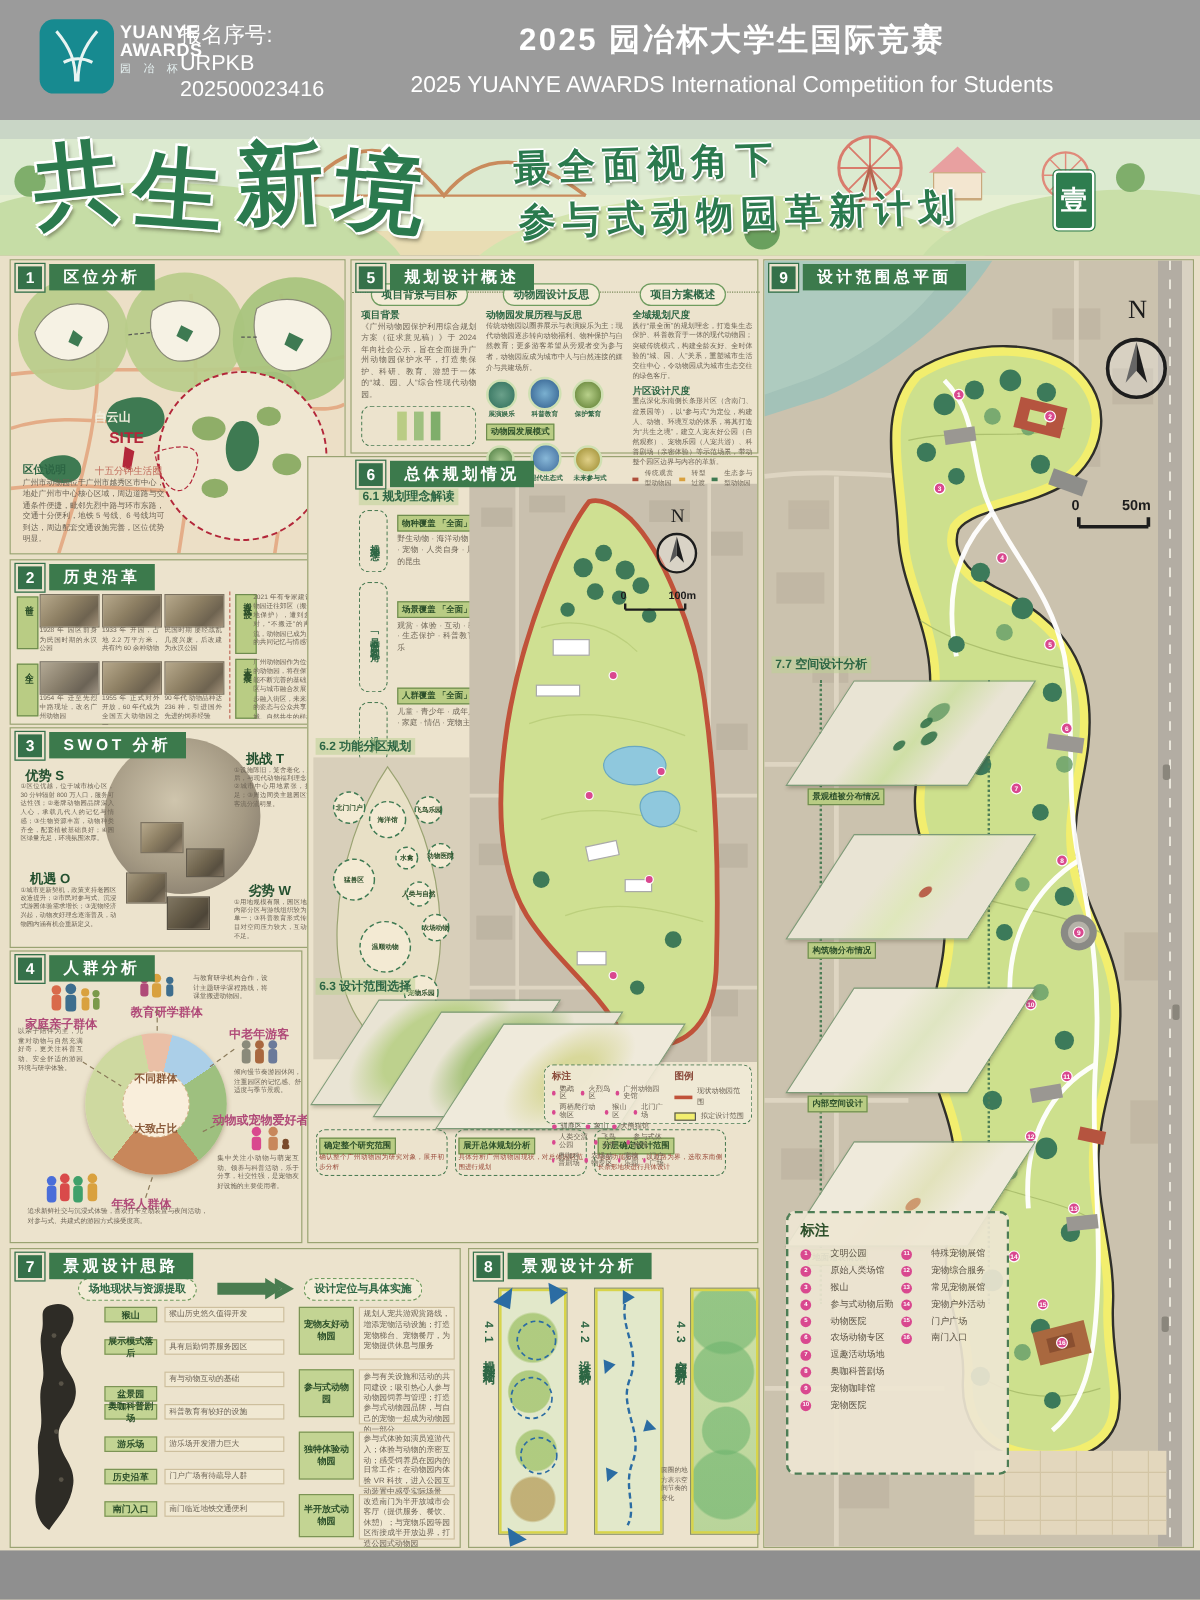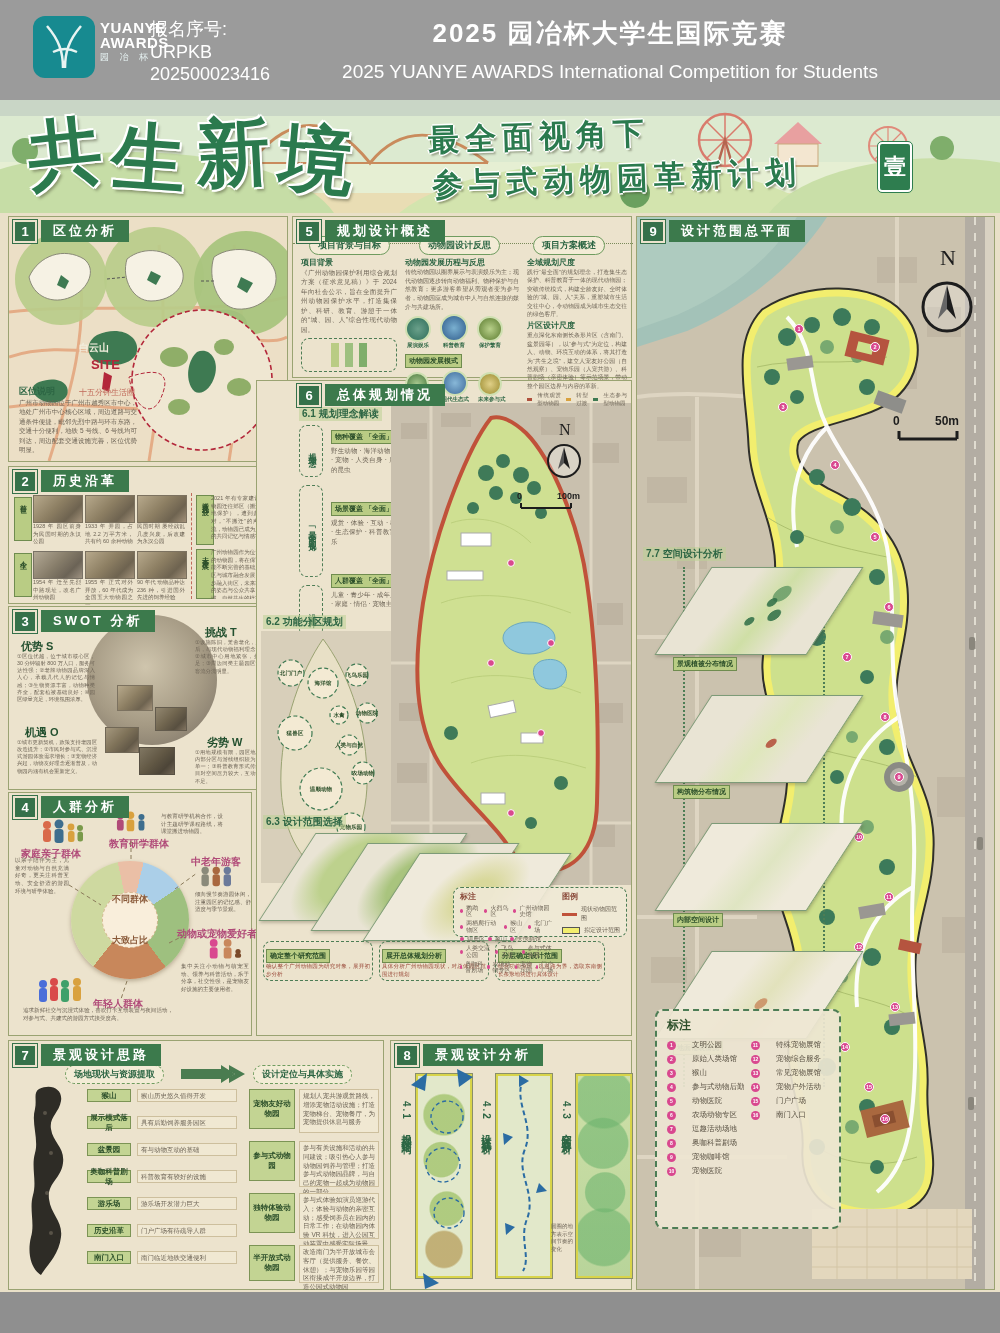--- a/index.html
+++ b/index.html
@@ -599,21 +599,21 @@
   <div class="pill abs" style="left:56px;top:24px;border-style:dashed">场地现状与资源提取</div>
   <svg class="abs" style="left:172px;top:24px" width="66" height="18" viewBox="0 0 66 18">
     <path d="M0,4 H40 V0 L54,9 L40,18 V14 H0 Z" fill="#4a7c50"></path>
       <path d="M48,0 L64,9 L48,18 V12 L54,9 L48,6 Z" fill="#4a7c50"></path>
   </svg>
   <div class="pill abs" style="left:244px;top:24px;border-style:dashed">设计定位与具体实施</div>
   <div class="gbox abs" style="left:78px;top:48px;width:44px;height:13px">猴山</div>
   <div class="dbox abs" style="left:128px;top:48px;width:100px;height:13px">猴山历史悠久值得开发</div>
   <div class="gbox abs" style="left:78px;top:75px;width:44px;height:13px">展示模式落后</div>
   <div class="dbox abs" style="left:128px;top:75px;width:100px;height:13px">具有后勤饲养服务园区</div>
-  <div class="gbox abs" style="left:78px;top:102px;width:44px;height:13px">盆景园</div>
+  <div class="gbox abs" style="left:78px;top:114px;width:44px;height:13px">盆景园</div>
   <div class="dbox abs" style="left:128px;top:102px;width:100px;height:13px">有与动物互动的基础</div>
   <div class="gbox abs" style="left:78px;top:129px;width:44px;height:13px">奥咖科普剧场</div>
   <div class="dbox abs" style="left:128px;top:129px;width:100px;height:13px">科普教育有较好的设施</div>
   <div class="gbox abs" style="left:78px;top:156px;width:44px;height:13px">游乐场</div>
   <div class="dbox abs" style="left:128px;top:156px;width:100px;height:13px">游乐场开发潜力巨大</div>
   <div class="gbox abs" style="left:78px;top:183px;width:44px;height:13px">历史沿革</div>
   <div class="dbox abs" style="left:128px;top:183px;width:100px;height:13px">门户广场有待疏导人群</div>
   <div class="gbox abs" style="left:78px;top:210px;width:44px;height:13px">南门入口</div>
   <div class="dbox abs" style="left:128px;top:210px;width:100px;height:13px">南门临近地铁交通便利</div>
   <div class="gbox abs" style="left:240px;top:48px;width:46px;height:40px">宠物友好动物园</div>

